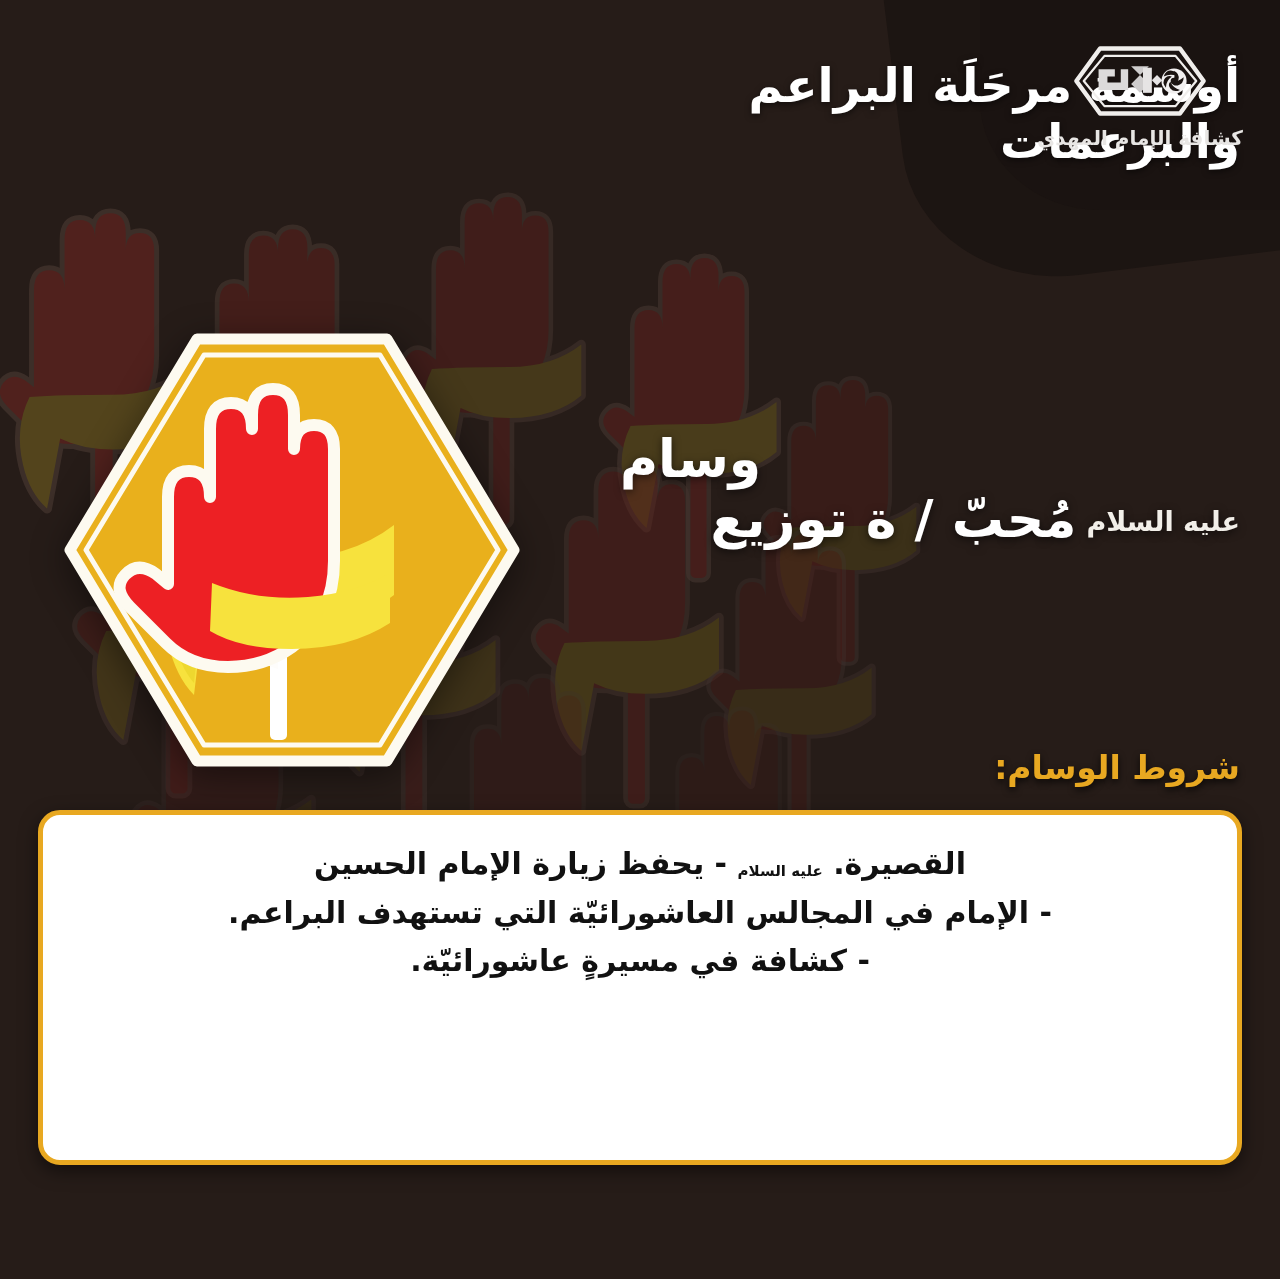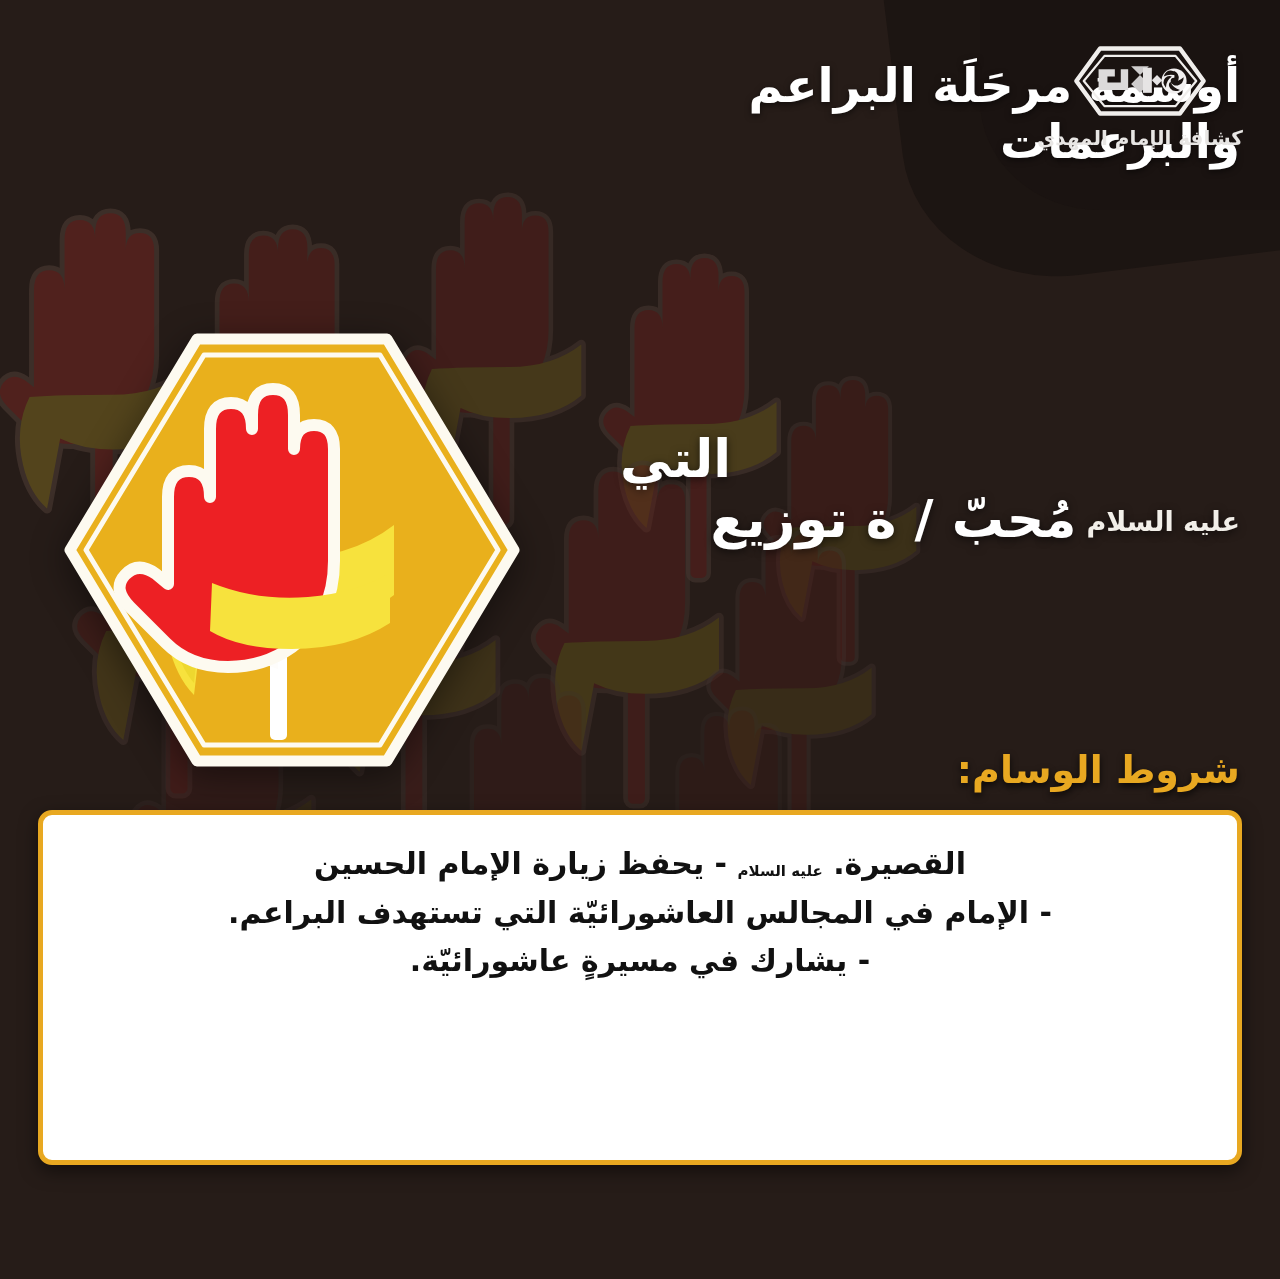--- a/index.html
+++ b/index.html
@@ -139,38 +139,38 @@
     transform: translateY(2px);
     white-space: nowrap;
   }
 
   
   #conditions-heading {
     position: absolute;
     right: 40px;
     top: 748px;
     color: #e8a821;
-    font-size: 38px;
+    font-size: 33px;
     font-weight: 700;
     direction: rtl;
     text-align: right;
     text-shadow: 0 3px 7px rgba(0,0,0,0.75);
     z-index: 4;
   }
 
   
   #conditions-card {
     position: absolute;
     left: 38px;
     top: 810px;
     width: 1204px;
     height: 355px;
     background: #ffffff;
     border: 5px solid #e8a821;
-    border-radius: 14px;
+    border-radius: 22px;
     box-shadow: 0 6px 18px rgba(0,0,0,0.5);
     padding: 28px 34px 20px 34px;
     display: flex;
     flex-direction: column;
     justify-content: flex-start;
     gap: 6px;
     z-index: 3;
   }
 
   .condition-item {
@@ -335,36 +335,36 @@
                  q-28 20 -64 20 q-38 0 -62 -24
                  l-36 -36 q-18 -18 -5 -32 q13 -14 31 -1
                  l12 10 z" fill="#ed2024" stroke="#fdfaf0" stroke-width="12" stroke-linejoin="round" stroke-linecap="round"></path>
       </g>
 
       <path d="M160 258 q44 18 96 14 q48 -4 82 -24 l0 50 q-40 26 -98 26 q-52 0 -82 -18 z" fill="#f7e23d"></path>
     </svg>
   </div>
 
   <div id="badge-name">
-    <div id="badge-name-line1">التي</div>
+    <div id="badge-name-line1">وسام</div>
     <div id="badge-name-line2">
       <span class="honorific">عليه السلام</span>
       <span>مُحبّ / ة توزيع</span>
     </div>
   </div>
 
   <div id="conditions-heading">شروط الوسام:</div>
 
   <div id="conditions-card">
     <div class="condition-item">
       <span>القصيرة.</span>
       <span class="honorific">عليه السلام</span>
       <span>- يحفظ زيارة الإمام الحسين</span>
     </div>
     <div class="condition-item">
       <span>- الإمام في المجالس العاشورائيّة التي تستهدف البراعم.</span>
     </div>
     <div class="condition-item">
-      <span>- يشارك في مسيرةٍ عاشورائيّة.</span>
+      <span>- كشافة في مسيرةٍ عاشورائيّة.</span>
     </div>
   </div>
 
 </div>
 
 </body></html>

